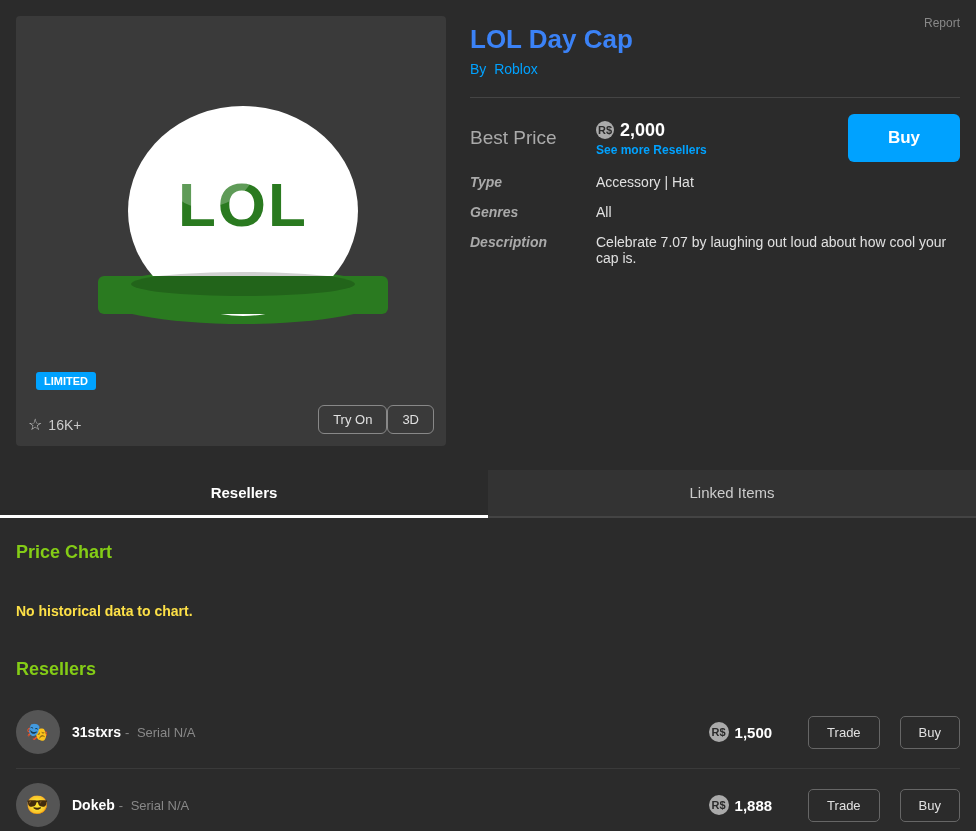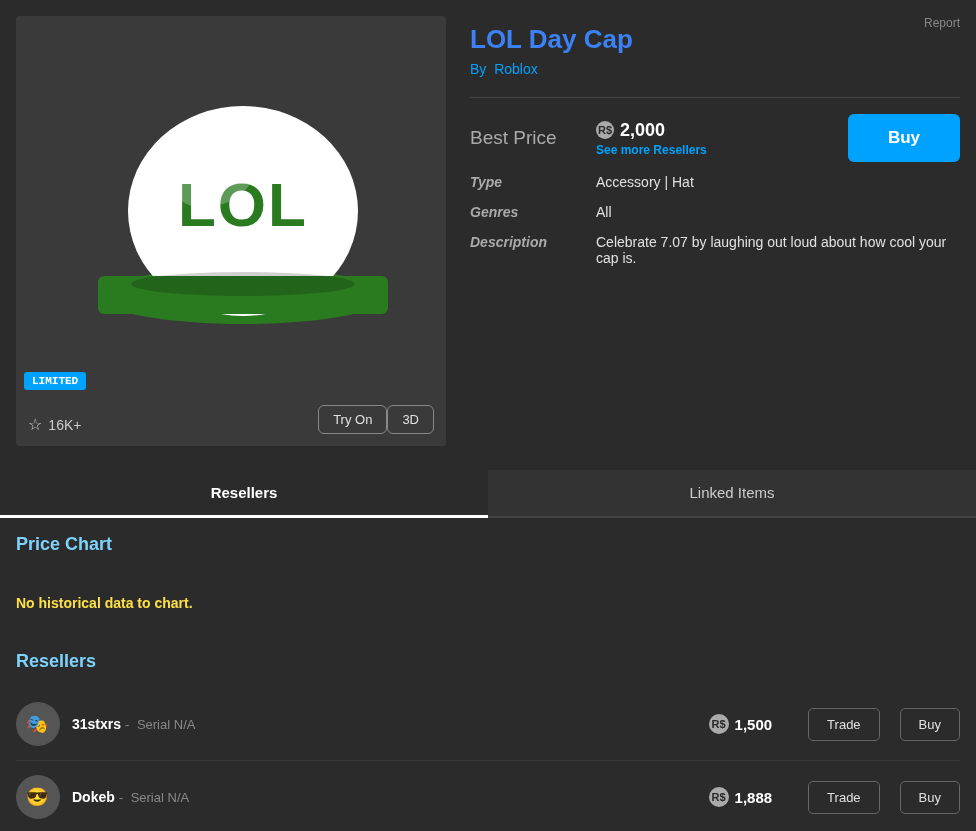--- a/index.html
+++ b/index.html
@@ -29,28 +29,27 @@
       display: flex;
       align-items: center;
       justify-content: center;
       overflow: hidden;
       padding-left: 24px;
     }
 
     .limited-badge {
       position: absolute;
       bottom: 56px;
-      left: 8px;
+      left: 20px;
       background-color: #00a2ff;
       color: white;
       font-size: 11px;
       font-weight: bold;
       padding: 3px 8px;
       border-radius: 3px;
-      font-family: Liberation Mono, monospace;
     }
 
     .image-buttons {
       position: absolute;
       bottom: 12px;
       right: 12px;
       display: flex;
       margin-left: 20px;
     }
 
@@ -233,22 +232,23 @@
     }
 
     
     .main-content {
       padding: 16px;
     }
 
     .section-title {
       font-size: 18px;
       font-weight: bold;
-      color: #7dd3fc;
+      color: #84cc16;
       margin-bottom: 16px;
+      margin-top: 8px;
     }
 
     .no-data-msg {
       text-align: left;
       color: #fde047;
       padding: 24px 0;
       font-size: 14px;
       font-weight: bold;
     }
 

